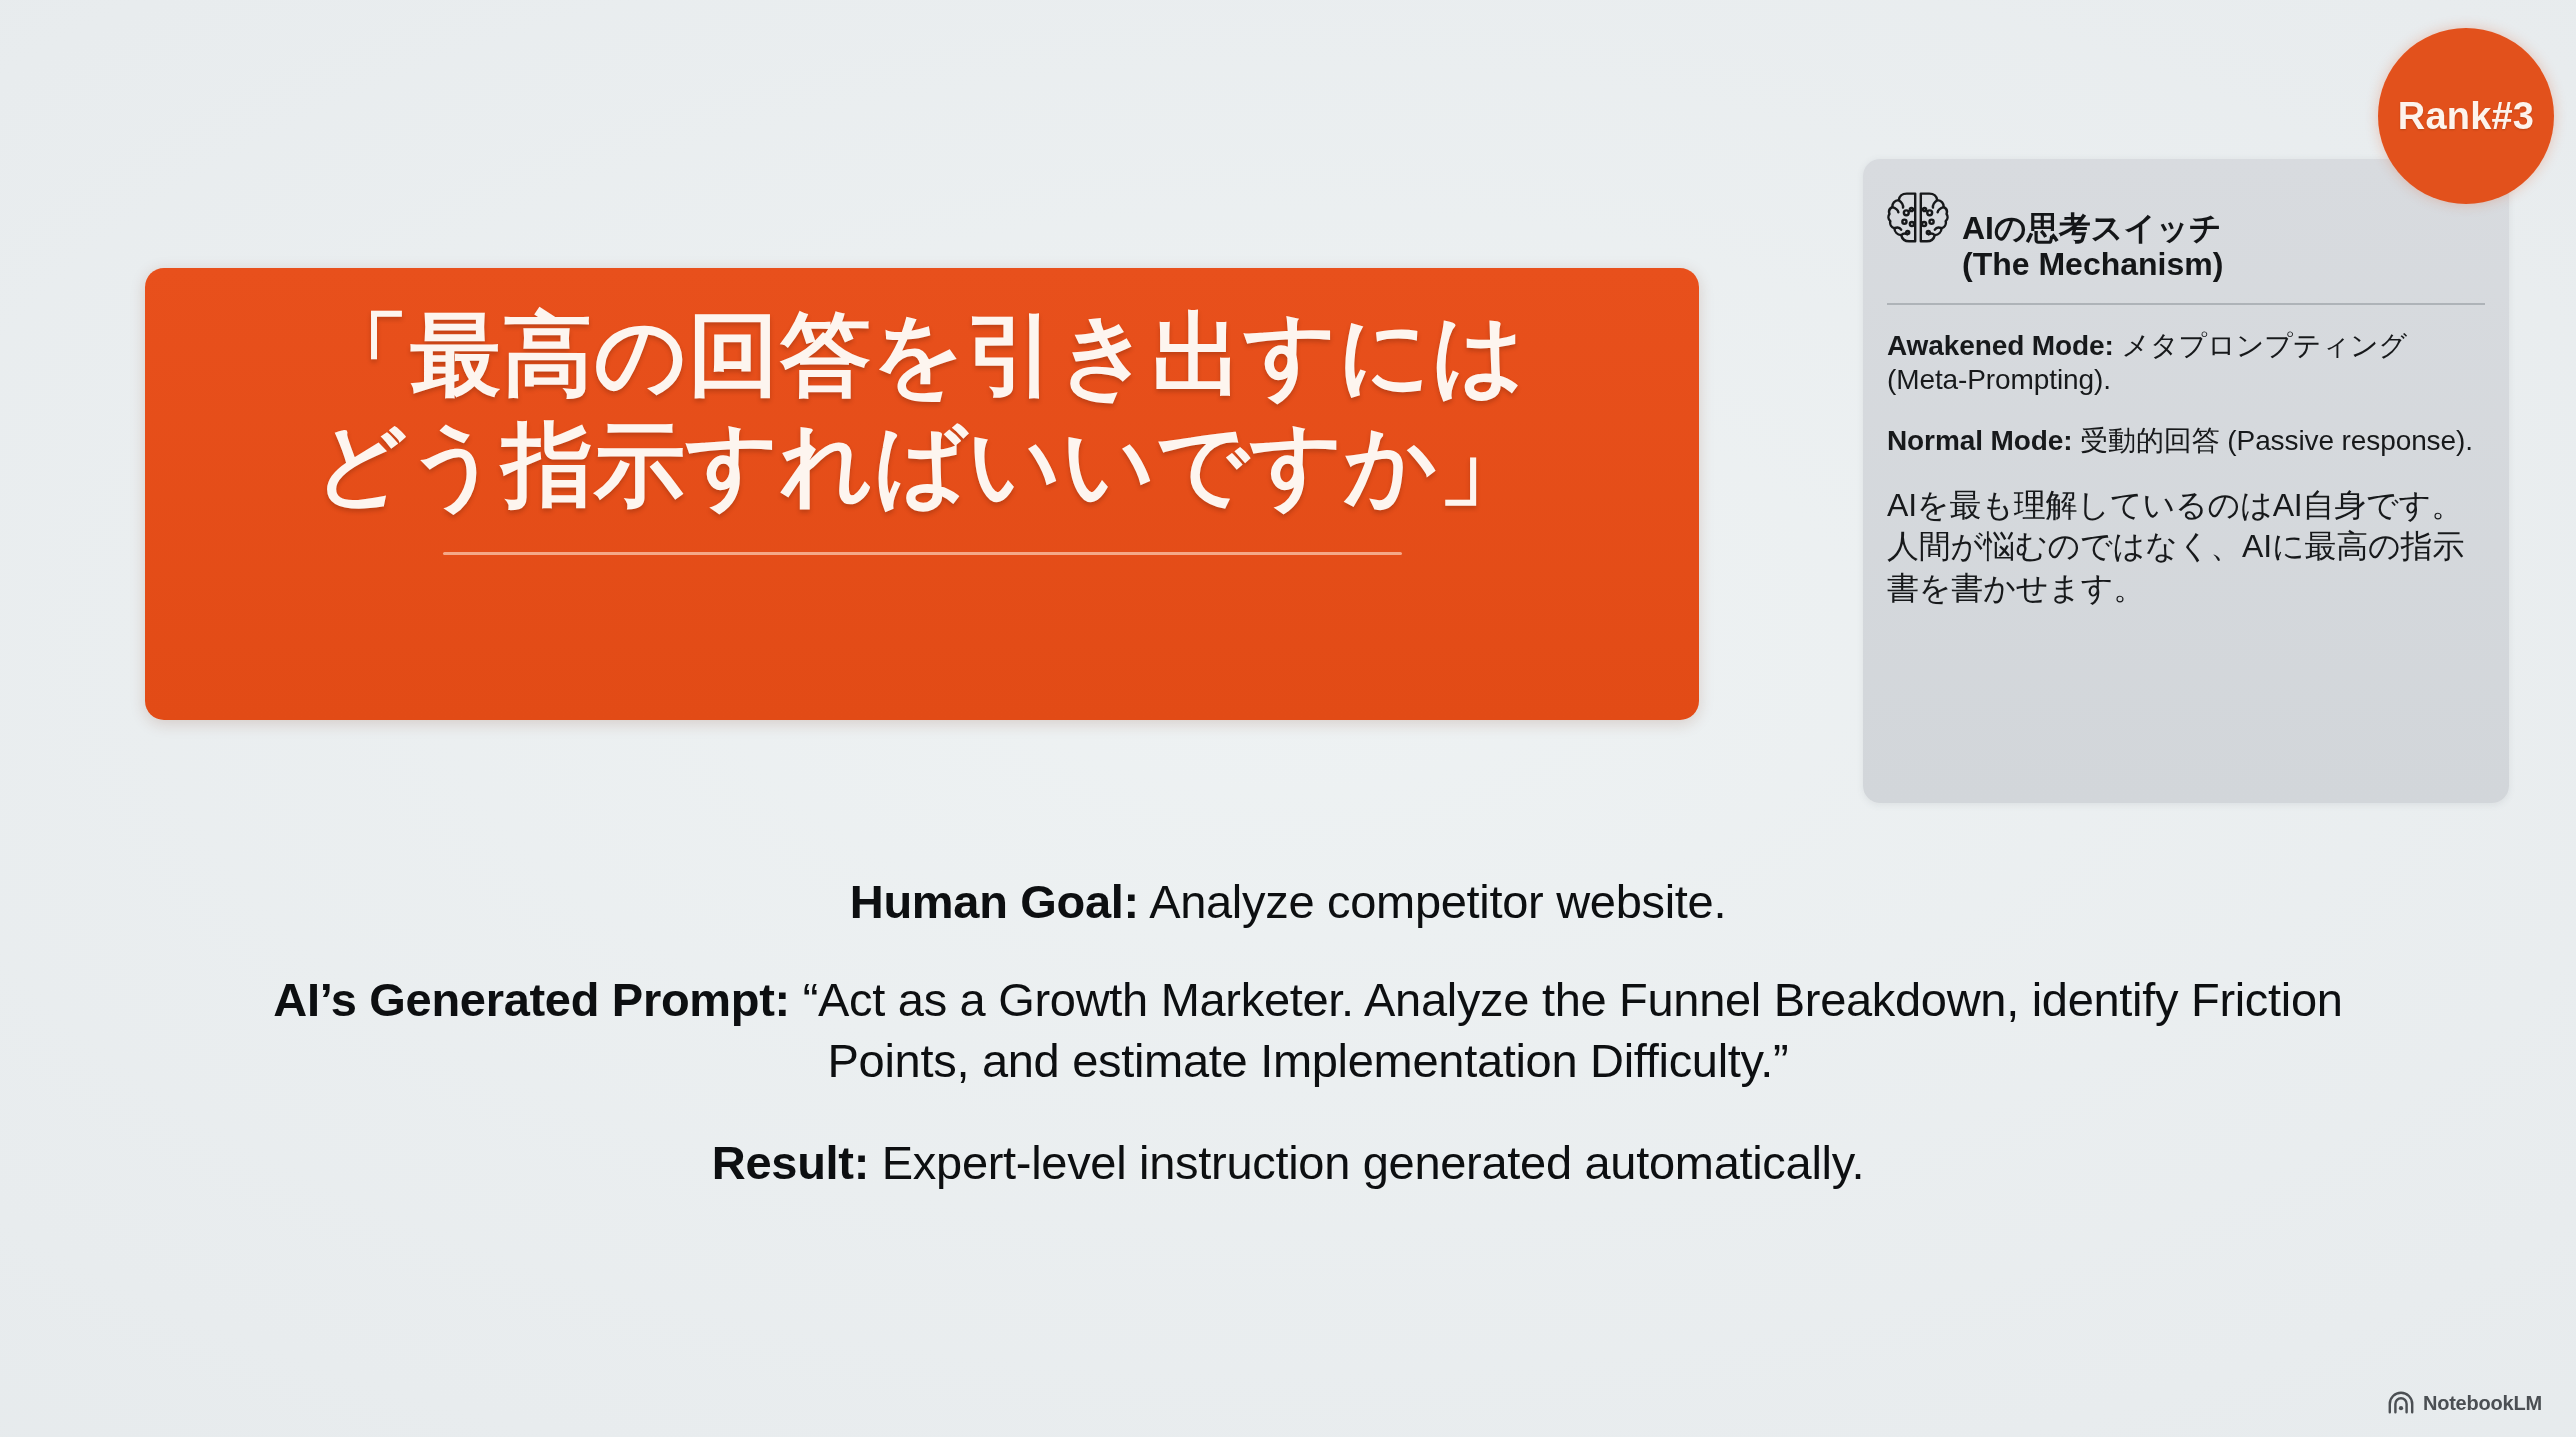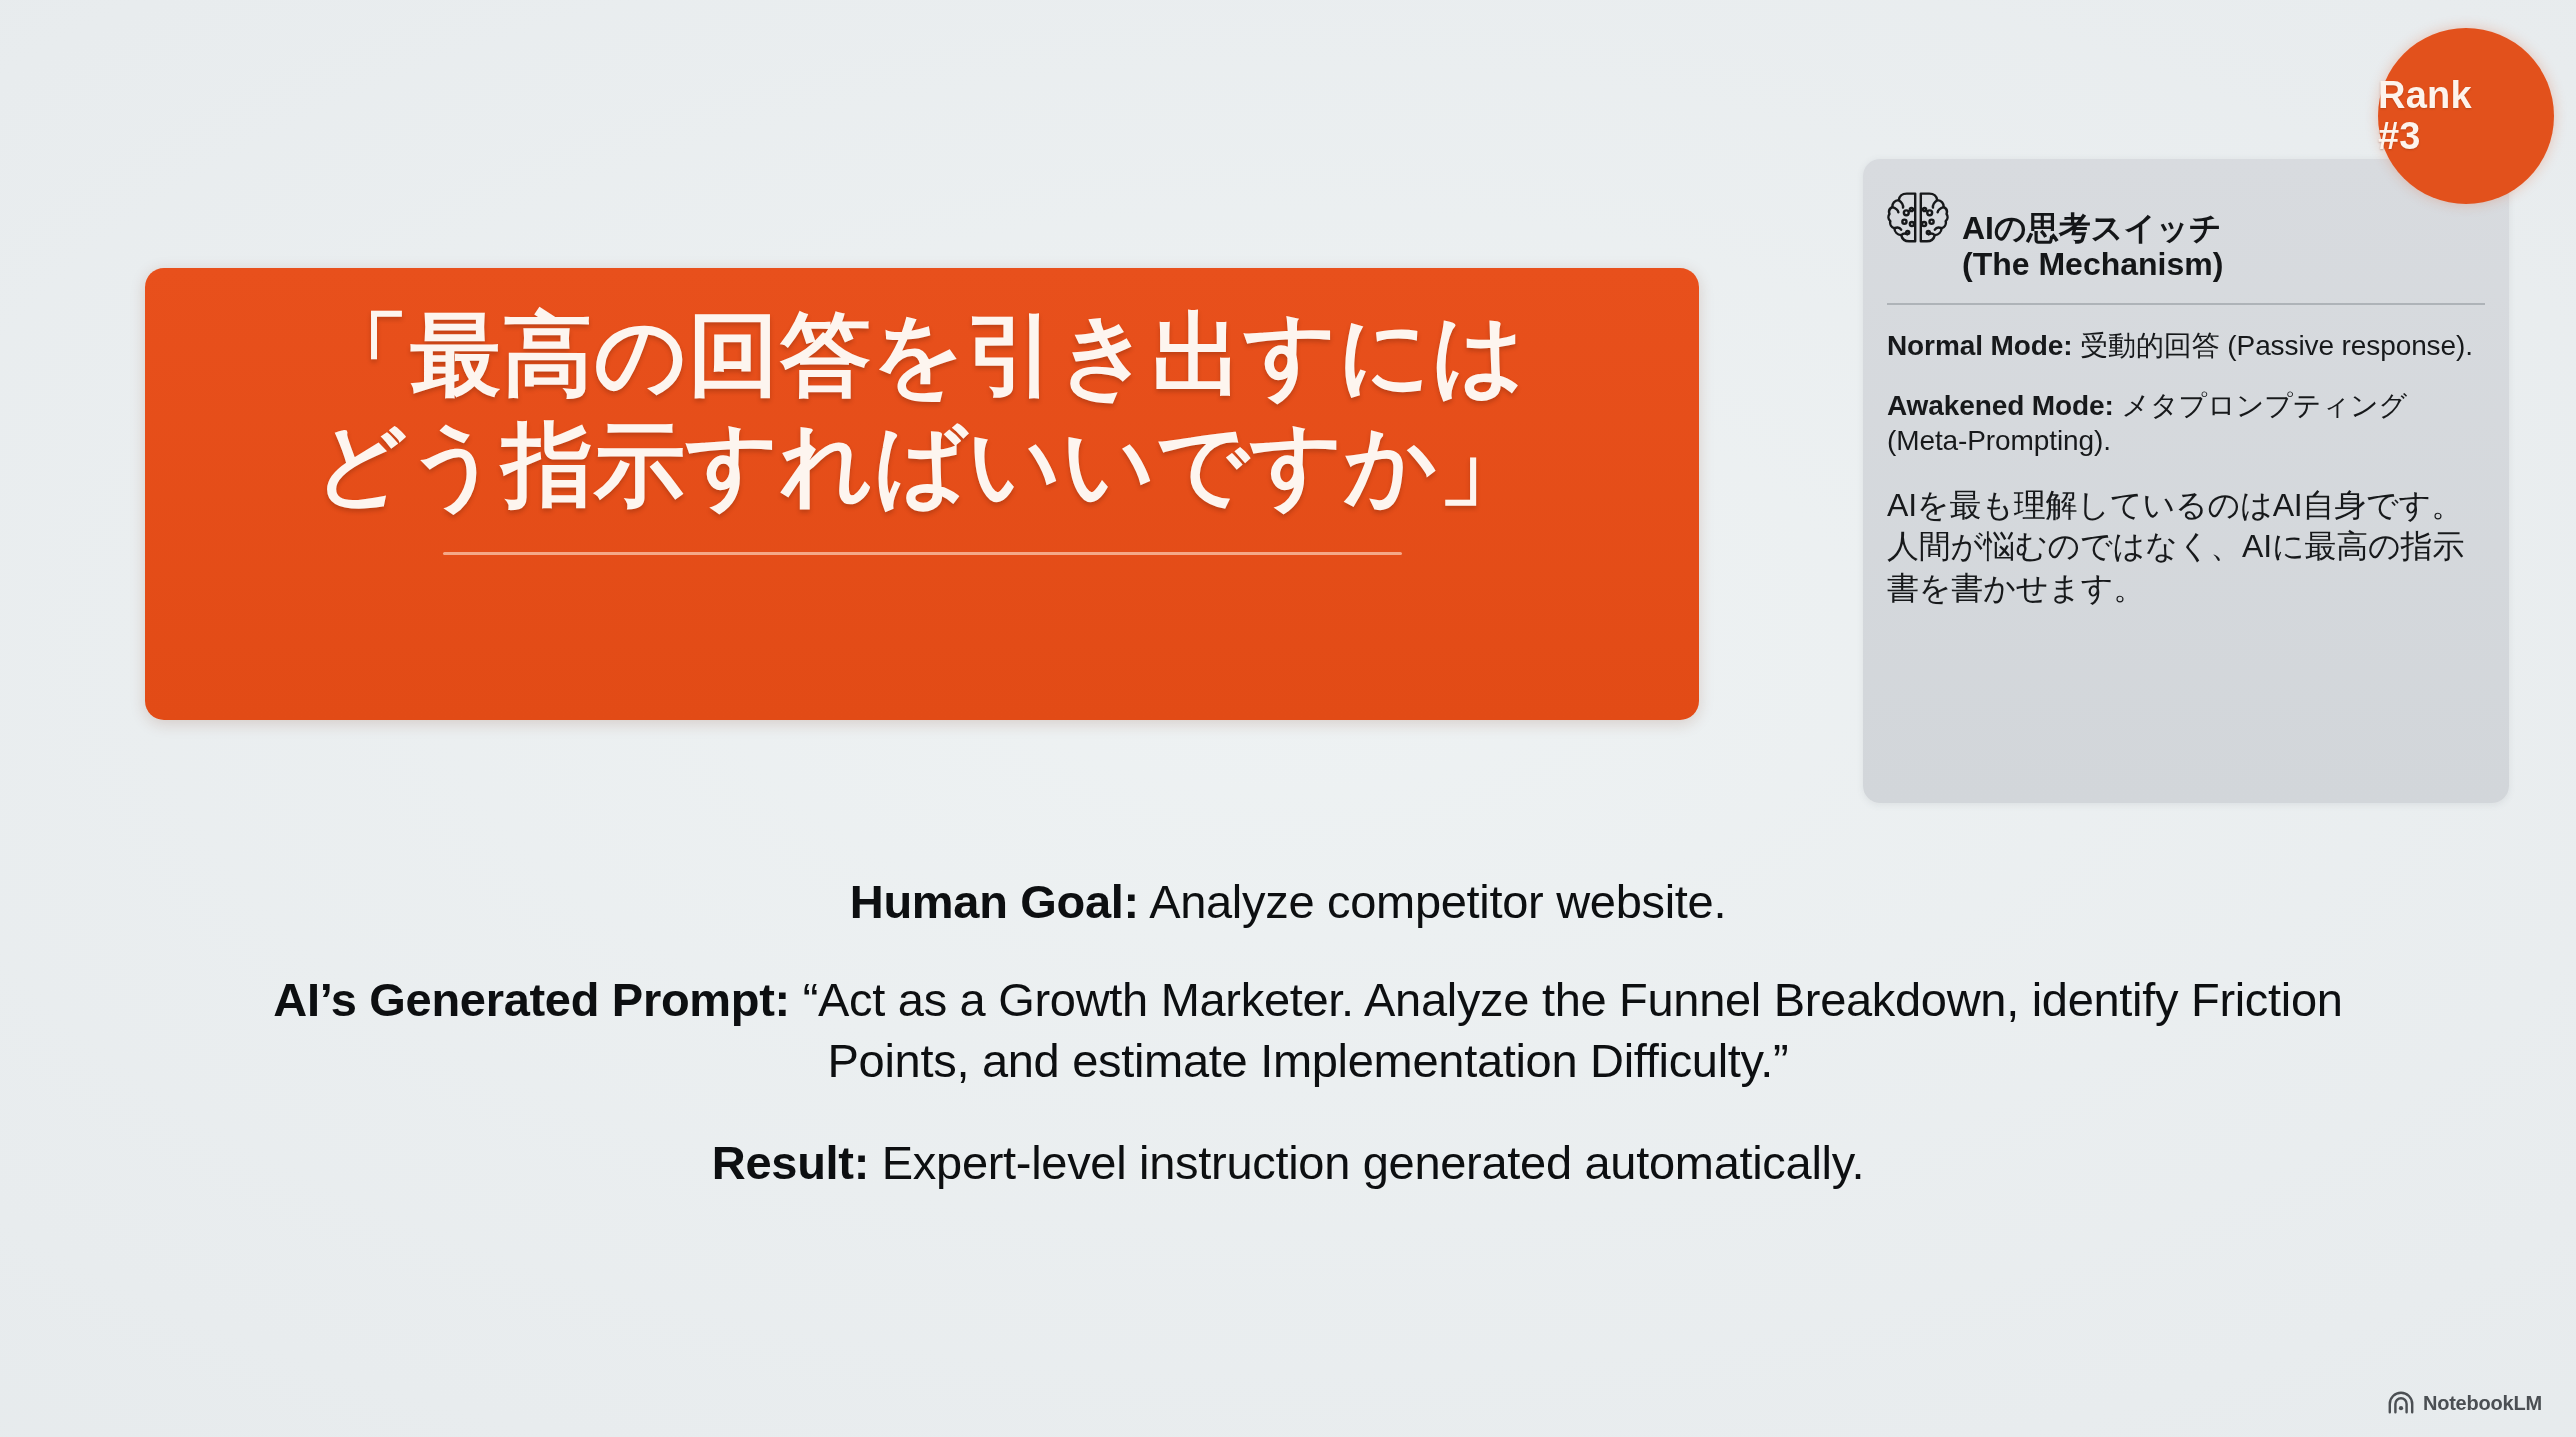--- a/index.html
+++ b/index.html
@@ -26,22 +26,21 @@
   #rank-badge {
     position: absolute;
     left: 2378px;
     top: 28px;
     width: 176px;
     height: 176px;
     border-radius: 50%;
     background: #e2511c;
     box-shadow: 0 0 13px rgba(226,81,28,0.28);
     display: flex;
-    flex-direction: column;
-    align-items: flex-start;
+    align-items: center;
     justify-content: center;
     z-index: 40;
   }
   #rank-badge .rank-line {
     color: #fdf3ec;
     font-weight: 700;
     font-size: 38px;
     line-height: 1.07;
     letter-spacing: 0.2px;
     text-shadow: 0 0.9px 1.9px rgba(120,40,10,0.35);
@@ -252,23 +251,23 @@
         </svg>
       </span>
       <div id="card-title-block">
         <span class="card-title-line">AIの思考スイッチ</span>
         <span class="card-title-line">(The Mechanism)</span>
       </div>
     </div>
 
     <div id="card-divider"></div>
 
+    <p class="card-para"><b>Awakened Mode:</b><span> メタプロンプティング (Meta-Prompting).</span></p>
+
     <p class="card-para"><b>Normal Mode:</b><span> 受動的回答 (Passive response).</span></p>
-
-    <p class="card-para"><b>Awakened Mode:</b><span> メタプロンプティング (Meta-Prompting).</span></p>
 
     <div id="card-note">AIを最も理解しているのはAI自身です。人間が悩むのではなく、AIに最高の指示書を書かせます。</div>
   </div>
 
   <div id="body-copy">
 
     <div class="body-block"><span class="lead">Human Goal:</span><span> Analyze competitor website.</span></div>
 
     <div class="body-block" id="prompt-block"><span class="lead">AI’s Generated Prompt:</span><span> “Act as a Growth Marketer. Analyze the Funnel Breakdown, identify Friction Points, and estimate Implementation Difficulty.”</span></div>
 

